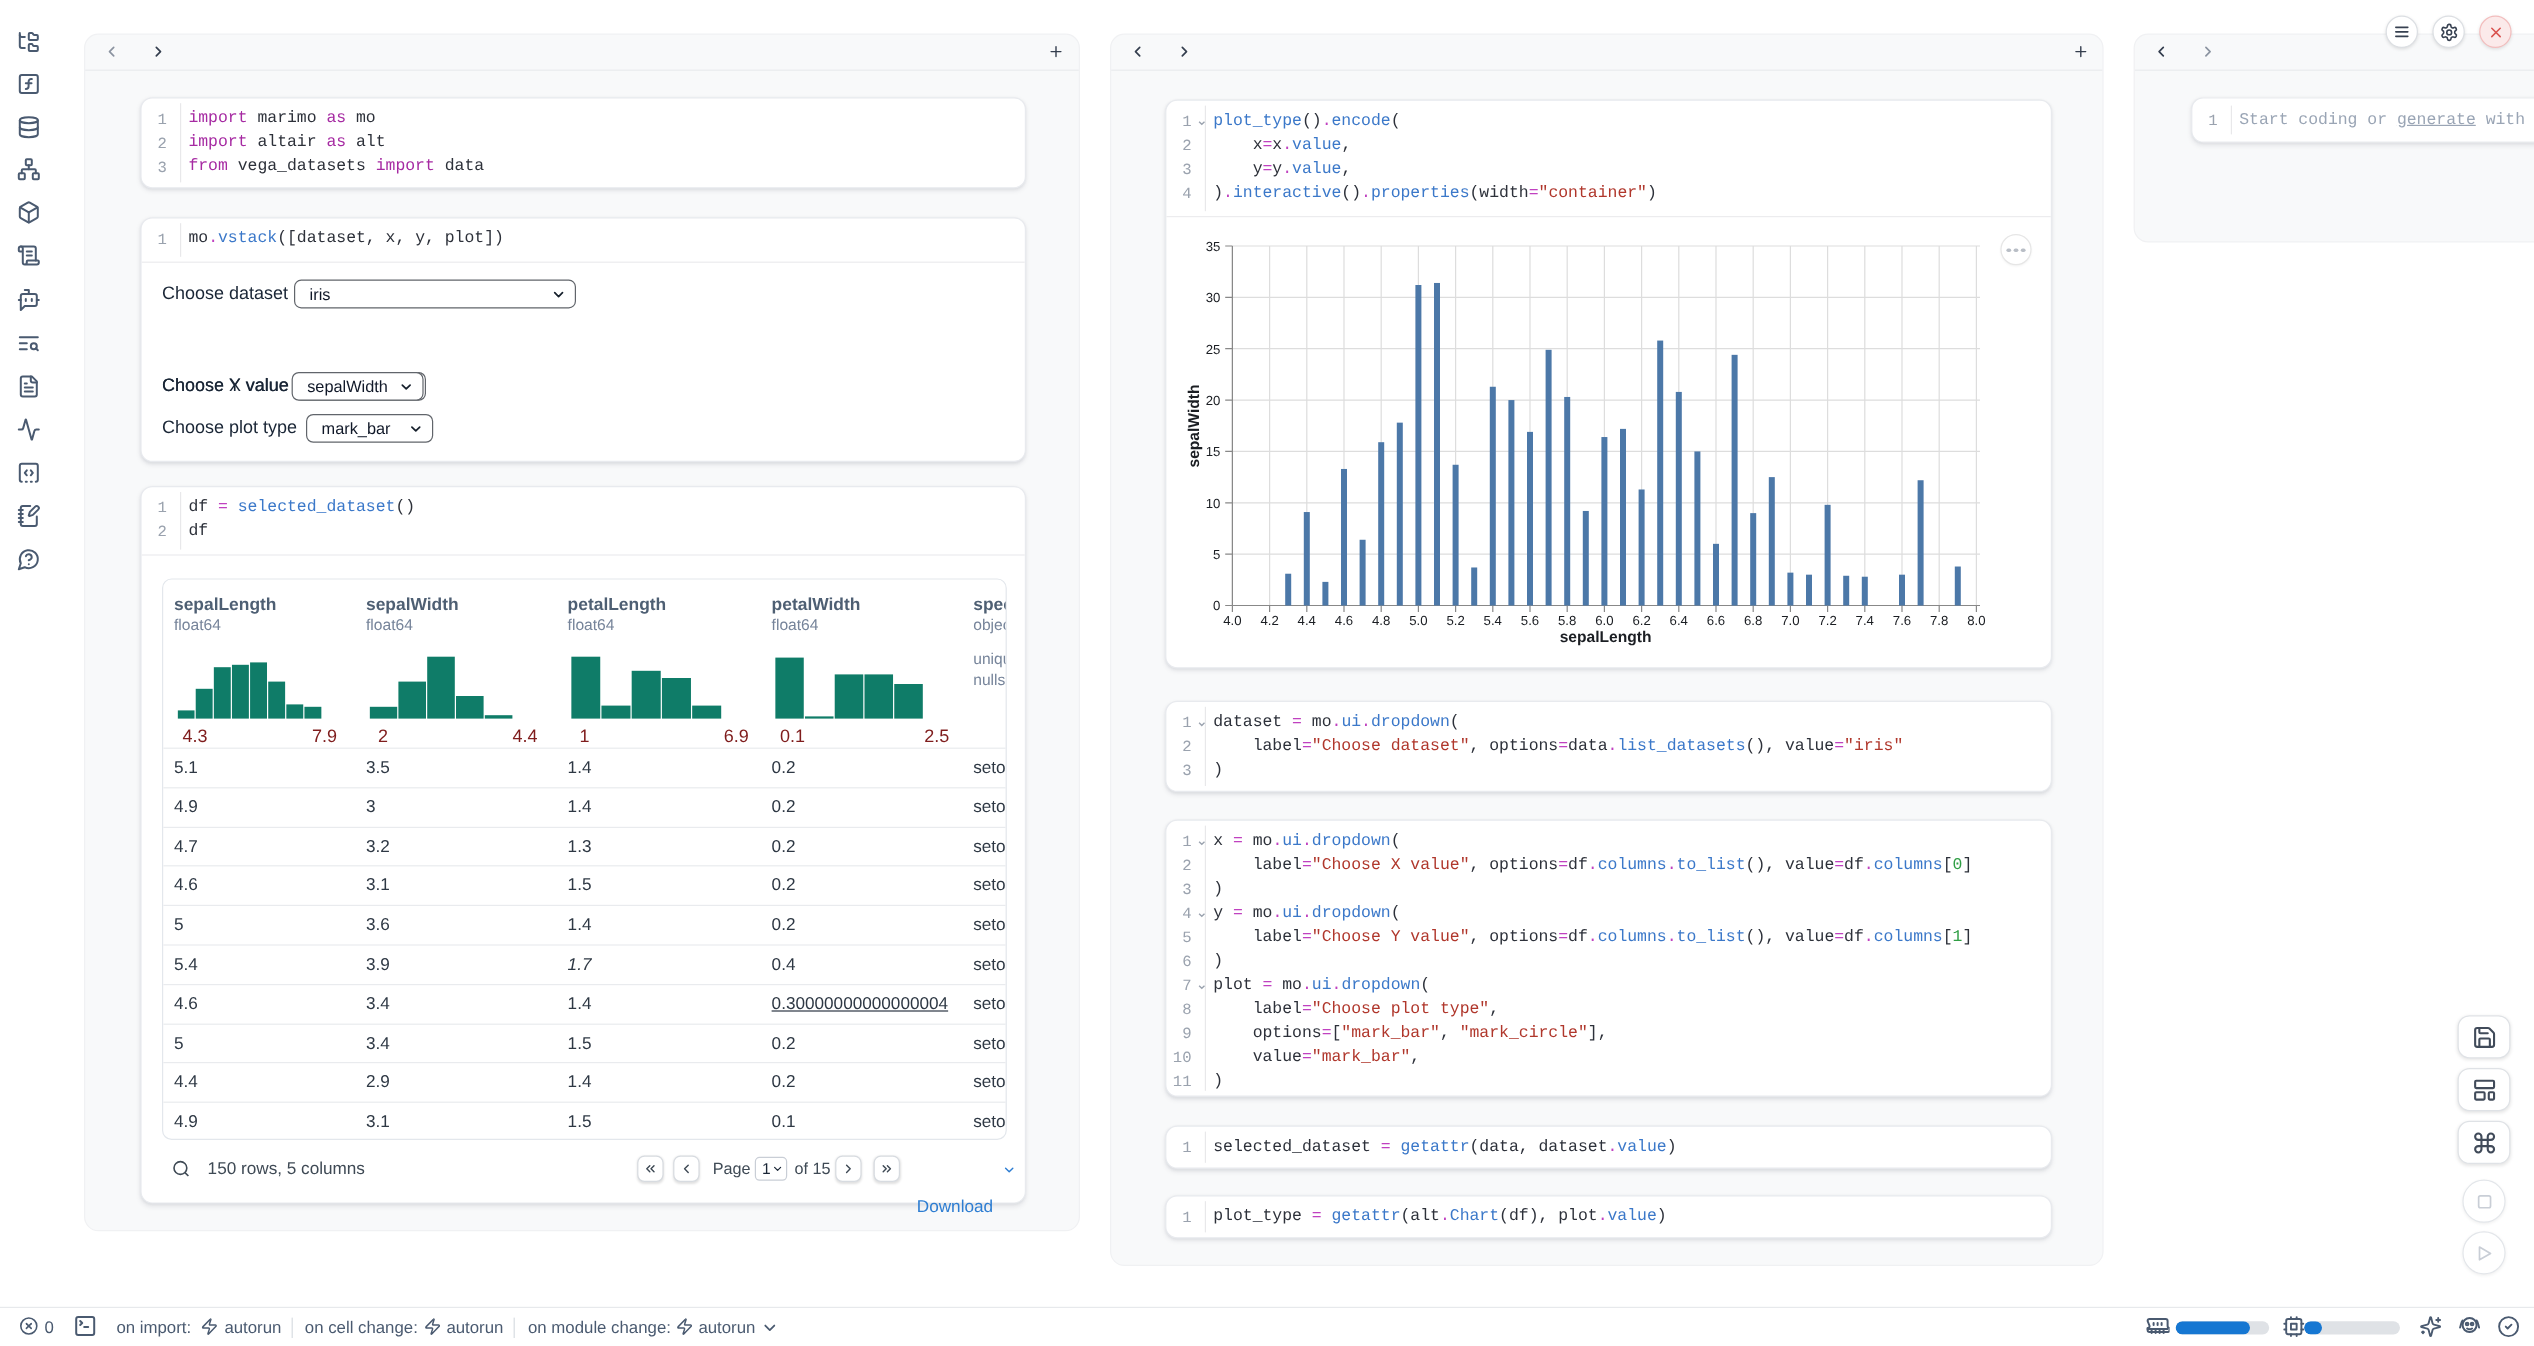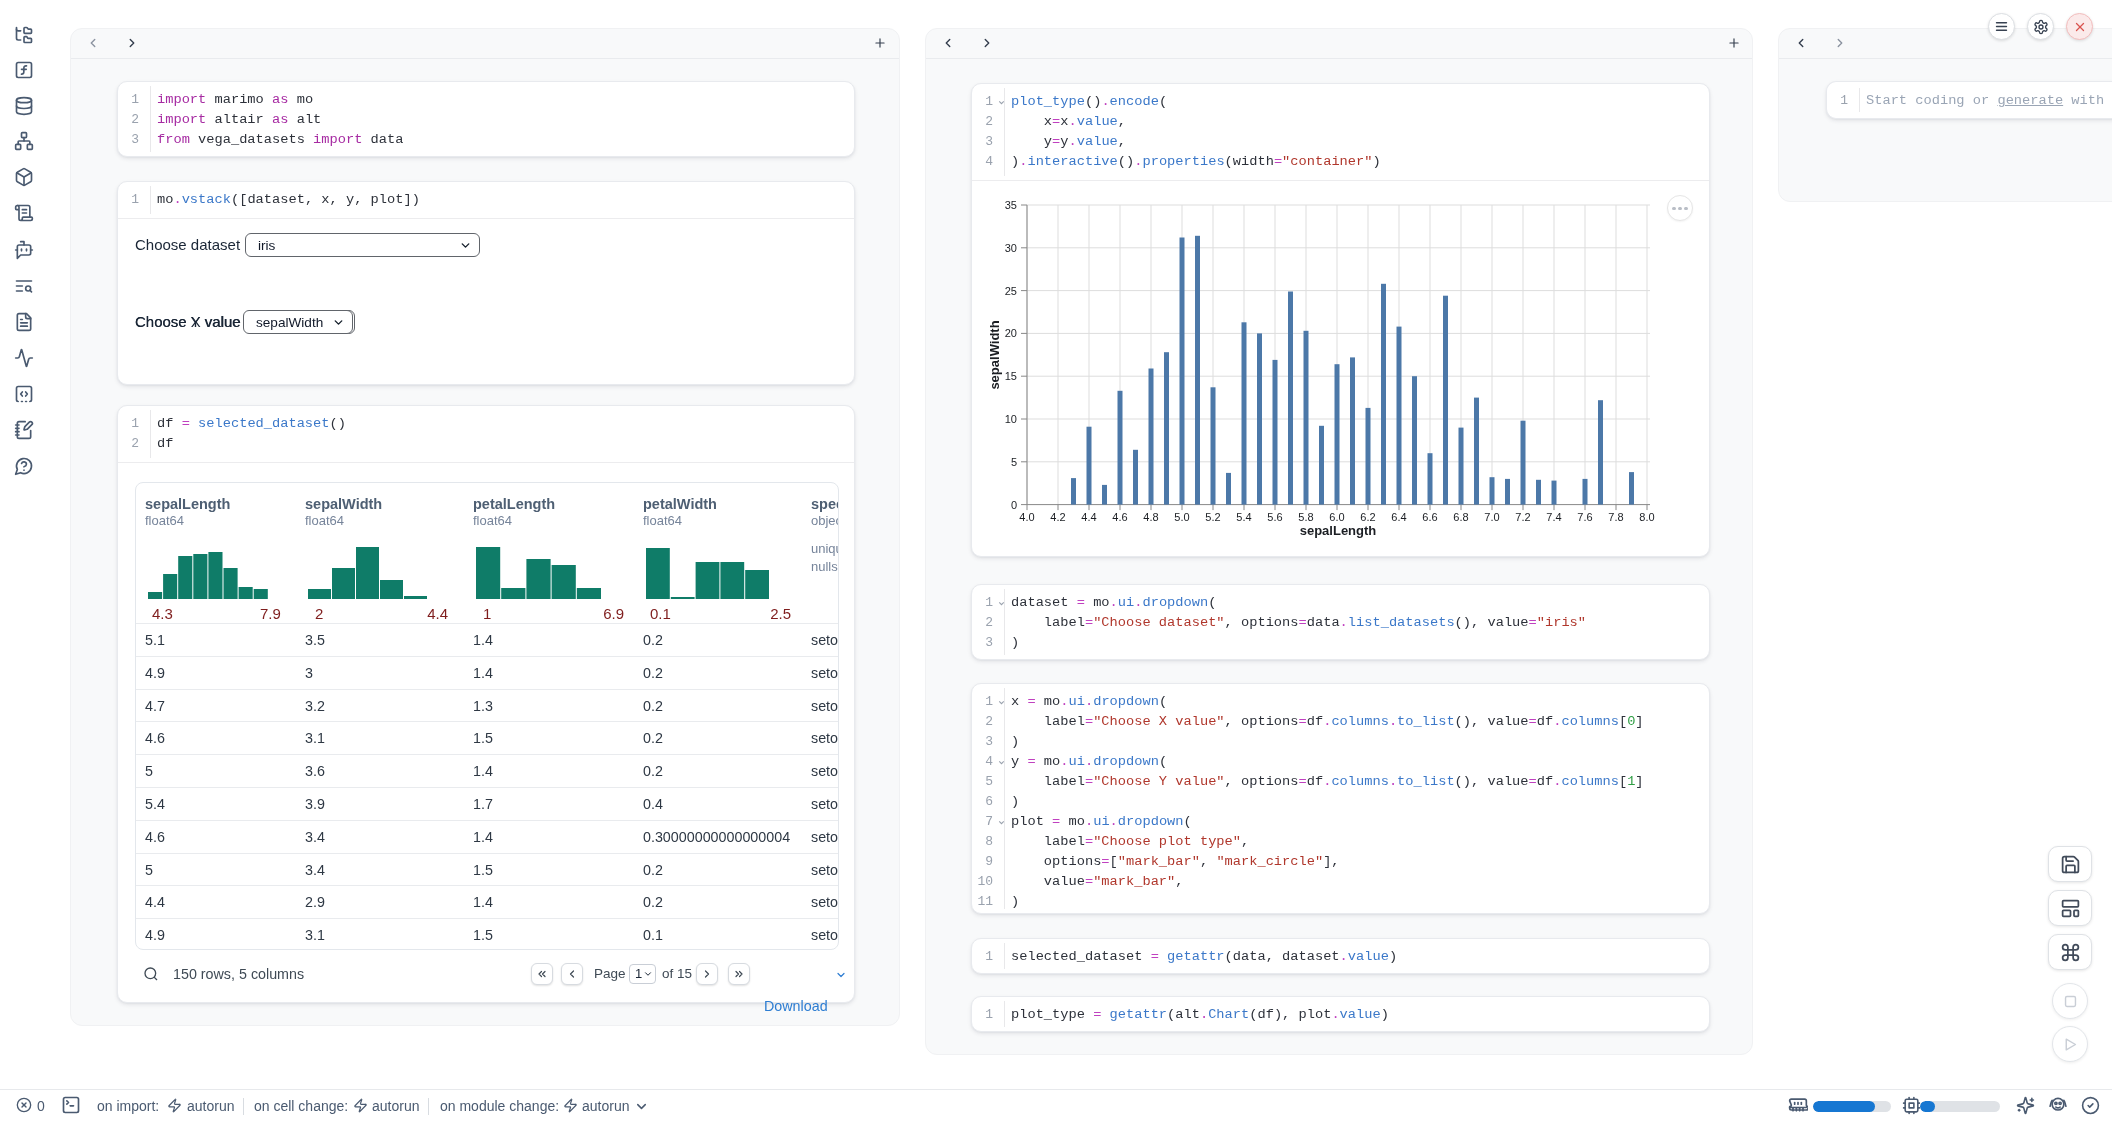--- a/index.html
+++ b/index.html
@@ -180,20 +180,26 @@
           <span class="fsel" style="left:110px; width:110px;">sepalLength<svg class="selch" viewBox="0 0 24 24">
               <path d="m6 9 6 6 6-6"></path>
             </svg></span>
         </div>
       <div class="frow" style="top:128px;">
           <span class="flab">Choose Y value</span>
           <span class="fsel" style="left:108px; width:110px;">sepalWidth<svg class="selch" viewBox="0 0 24 24">
               <path d="m6 9 6 6 6-6"></path>
             </svg></span>
         </div>
+      <div class="frow" style="top:163px;">
+          <span class="flab">Choose plot type</span>
+          <span class="fsel" style="left:120px; width:106px;">mark_bar<svg class="selch" viewBox="0 0 24 24">
+              <path d="m6 9 6 6 6-6"></path>
+            </svg></span>
+        </div>
     </div>
     <div class="cell" style="left:46px; top:376px; width:738px; height:598px;">
       <div class="gline" style="bottom:auto; height:48px;"></div>
       <div class="lns">1<br>2</div>
       <div class="src">df <span class="o">=</span> <span class="f">selected_dataset</span>()
 df</div>
       <div style="position:absolute; left:0; top:56px; right:0; height:1px; background:#ececee;"></div>
       <div id="dftable" style="position:absolute; left:17px; top:76px; width:704px; height:468px; border:1px solid #e3e7ec; border-radius:8px; overflow:hidden;">
         <div class="thname" style="left:9px;">sepalLength</div>
         <div class="thname" style="left:169px;">sepalWidth</div>
@@ -285,29 +291,29 @@
         <div class="trow" style="top:271px;">
             <span style="left:9px;">5</span>
             <span style="left:169px;">3.6</span>
             <span style="left:337px;">1.4</span>
             <span style="left:507px;">0.2</span>
             <span style="left:675px;">setosa</span>
           </div>
         <div class="trow" style="top:304px;">
             <span style="left:9px;">5.4</span>
             <span style="left:169px;">3.9</span>
-            <span style="left:337px;">1.7</span>
+            <span style="left:337px;font-style:italic;">1.7</span>
             <span style="left:507px;">0.4</span>
             <span style="left:675px;">setosa</span>
           </div>
         <div class="trow" style="top:337px;">
             <span style="left:9px;">4.6</span>
             <span style="left:169px;">3.4</span>
             <span style="left:337px;">1.4</span>
-            <span style="left:507px;">0.30000000000000004</span>
+            <span style="left:507px;text-decoration:underline;">0.30000000000000004</span>
             <span style="left:675px;">setosa</span>
           </div>
         <div class="trow" style="top:370px;">
             <span style="left:9px;">5</span>
             <span style="left:169px;">3.4</span>
             <span style="left:337px;">1.5</span>
             <span style="left:507px;">0.2</span>
             <span style="left:675px;">setosa</span>
           </div>
         <div class="trow" style="top:402px;">

